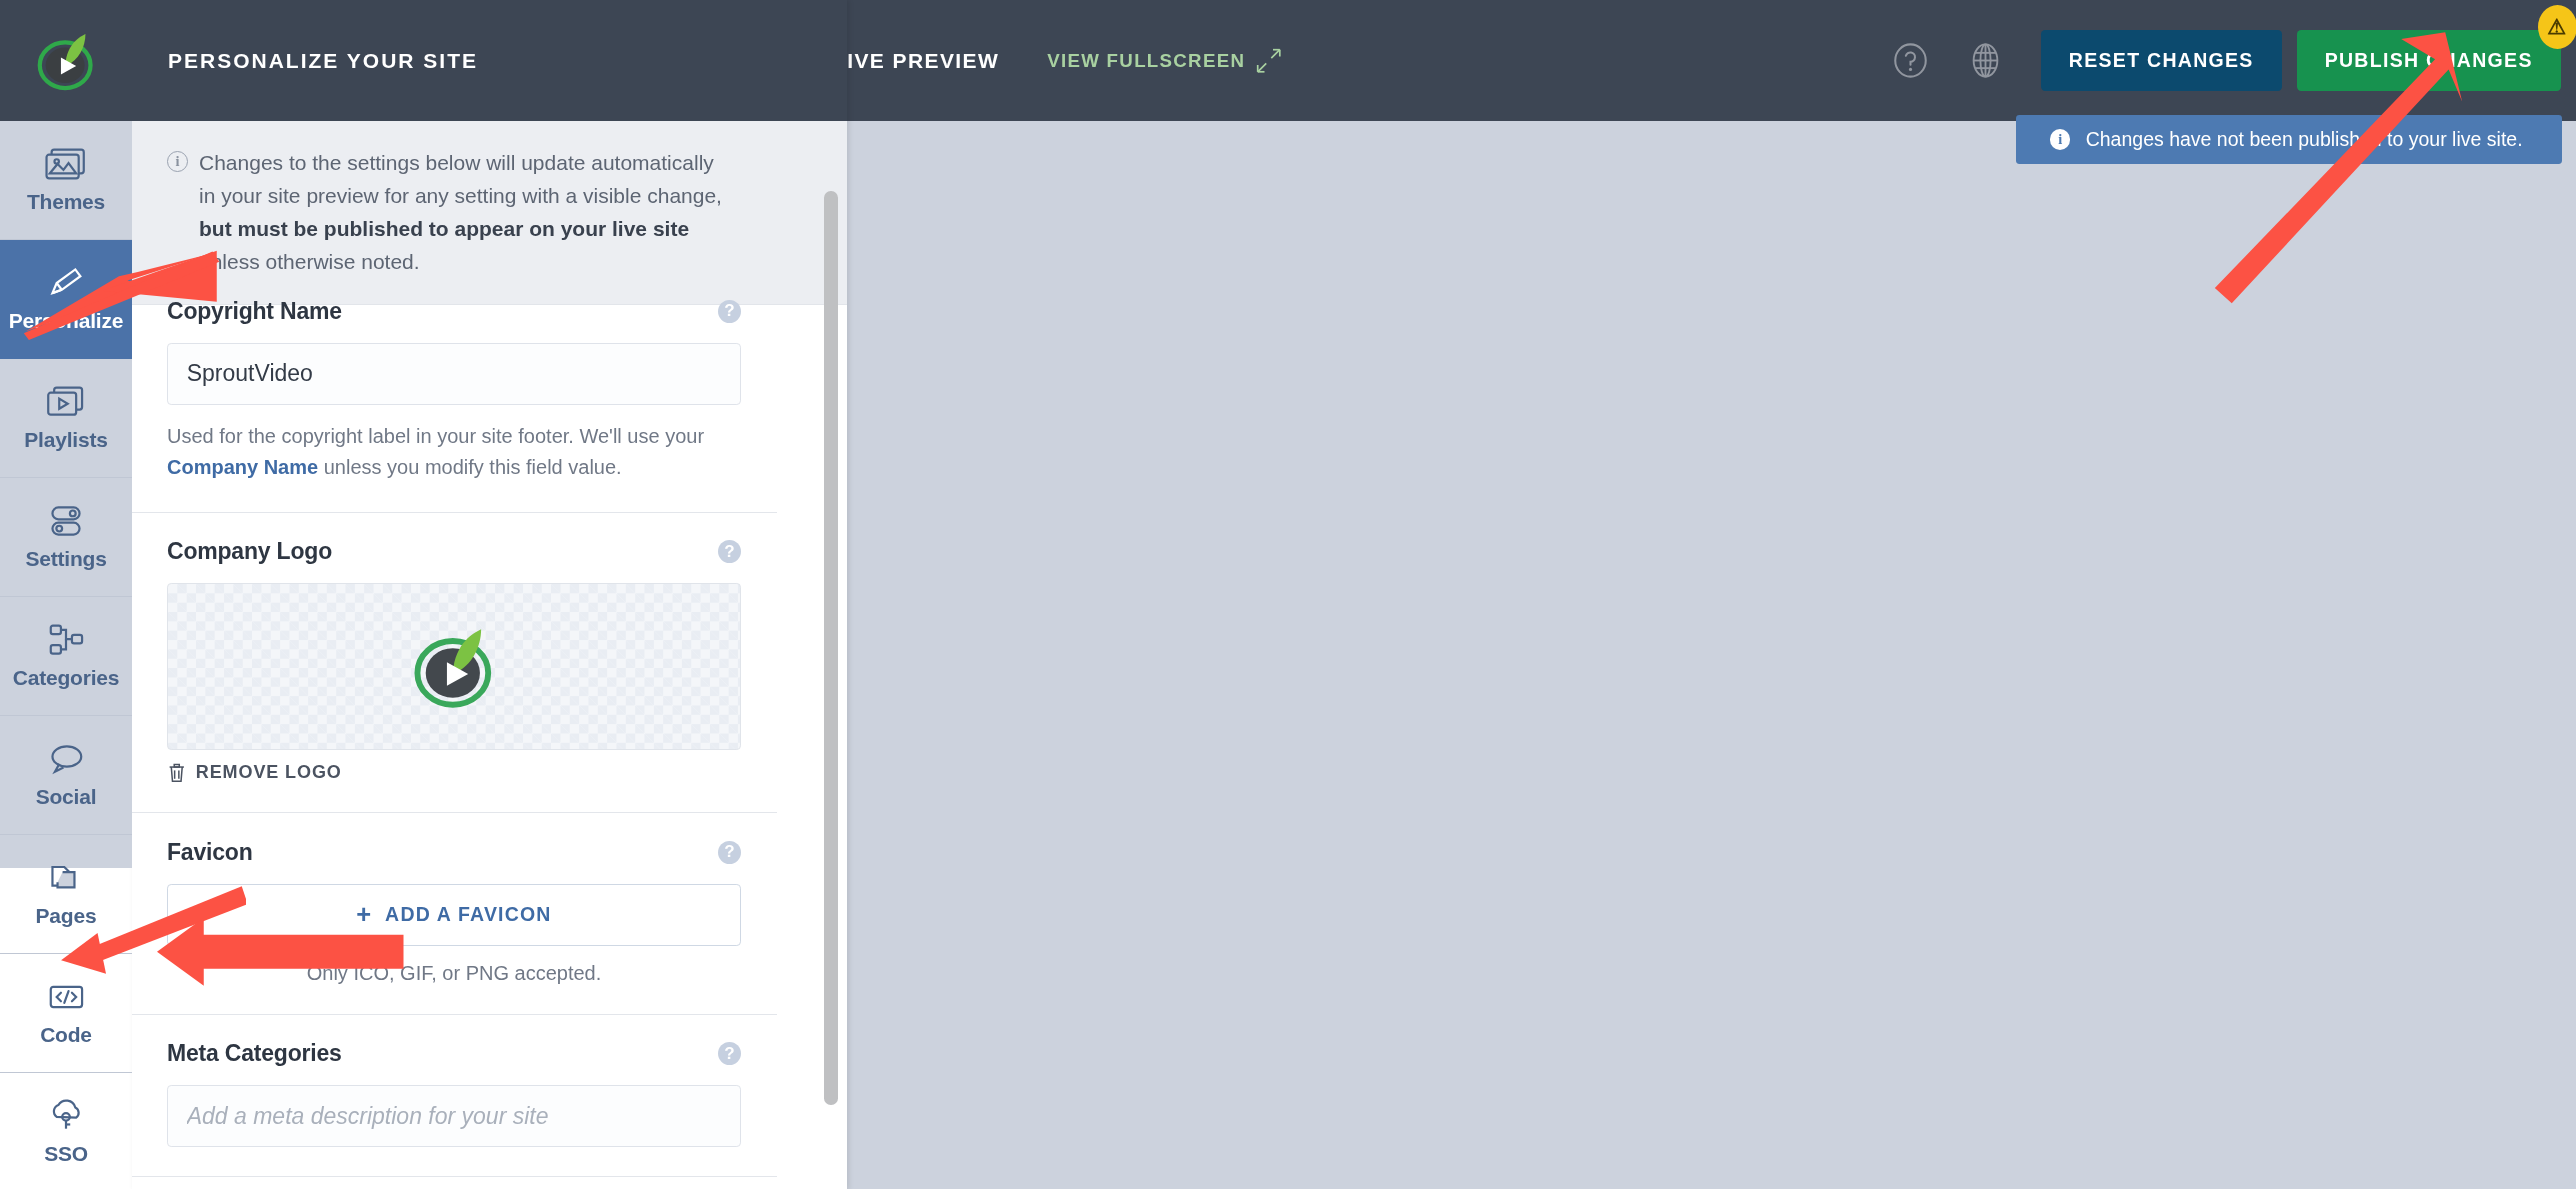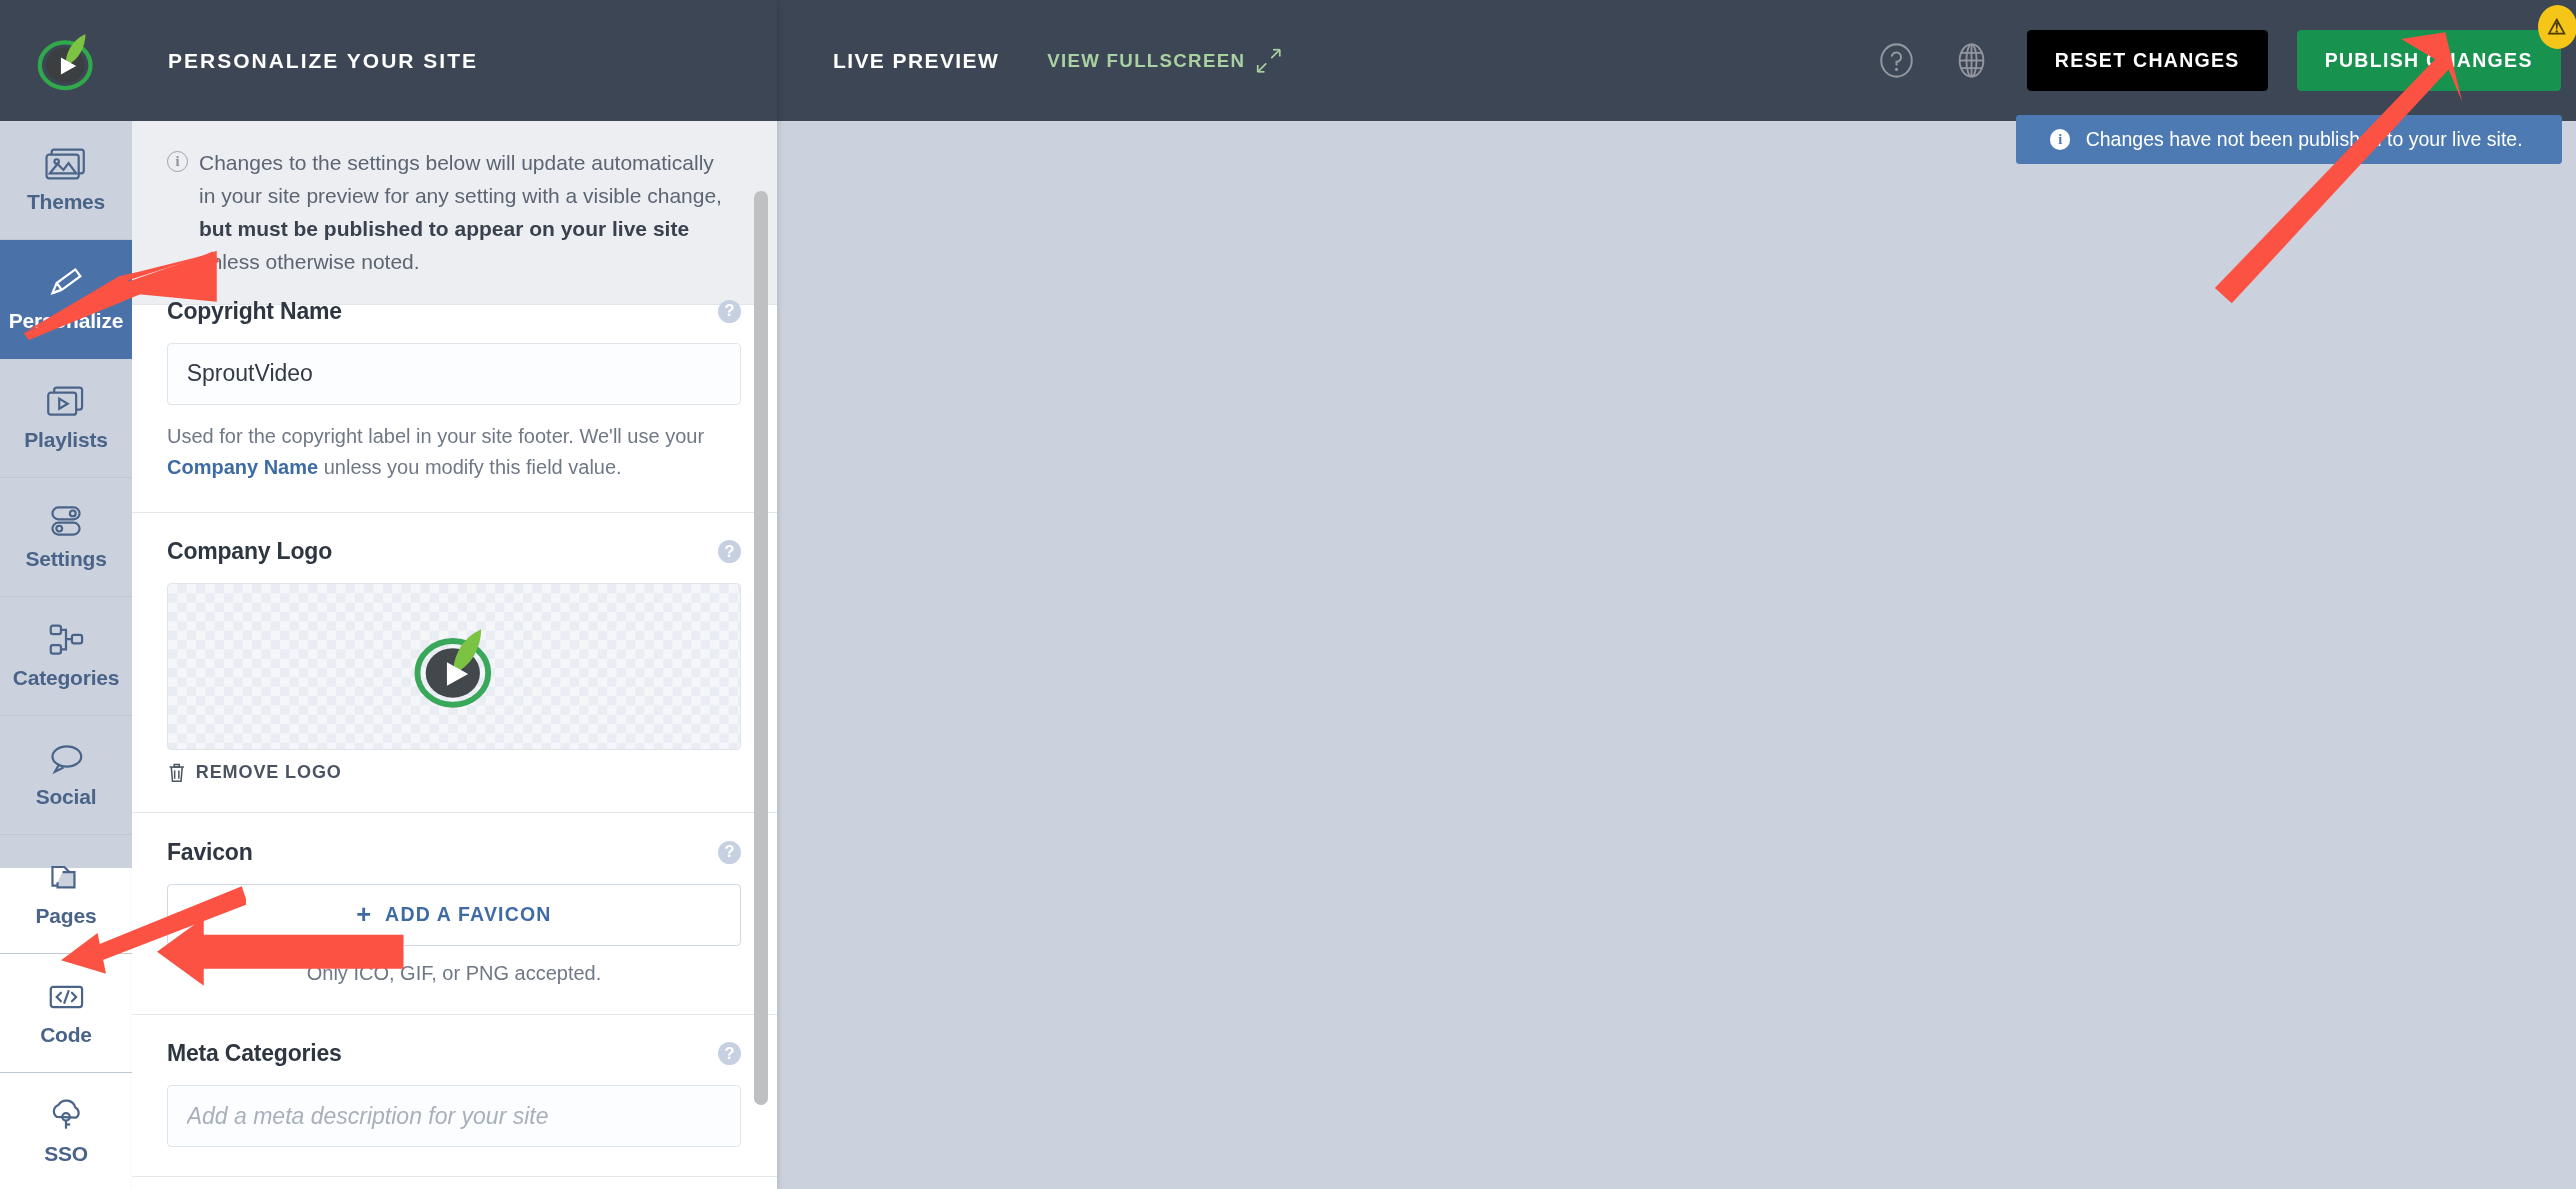--- a/index.html
+++ b/index.html
@@ -29,21 +29,21 @@
     cursor: pointer;
   }
   .rail-item .rl {
     font-size: 21px; font-weight: bold; letter-spacing: -0.2px;
   }
   .rail-item.active { background: #4b72a8; color: #ffffff; border-bottom-color: #4b72a8; }
   .rail-item svg { display: block; }
 
   
   #panel {
-    position: absolute; left: 132px; top: 0; width: 645px; height: 1190px;
+    position: absolute; left: 132px; top: 0; width: 715px; height: 1190px;
     background: #ffffff;
     z-index: 30;
     box-shadow: 1.7px 0 5.1px rgba(0,0,0,0.10);
   }
   #panel-head {
     height: 121px; background: #3d4654;
     display: flex; align-items: center; padding-left: 36px;
   }
   #panel-head h1 {
     color: #ffffff; font-size: 21px; font-weight: bold; letter-spacing: 2px;
@@ -131,21 +131,21 @@
     display: flex; align-items: center; gap: 11px; cursor: pointer;
   }
   #top-right { margin-left: auto; display: flex; align-items: center; gap: 0; padding-right: 15.3px; }
   .top-ico { width: 39px; height: 39px; margin-right: 36px; cursor: pointer; opacity: .68; }
   .topbtn {
     height: 61px; border-radius: 4.2px; color: #ffffff;
     font-size: 19.5px; font-weight: bold; letter-spacing: 1.3px;
     display: flex; align-items: center; justify-content: center;
     padding: 0 28px; cursor: pointer; font-family: "Liberation Sans", sans-serif; border: none;
   }
-  #reset-btn { background: #000000; margin-right: 29px; }
+  #reset-btn { background: #0c4a6e; margin-right: 15px; }
   #publish-btn { background: #17924f; position: relative; }
   #warn-badge {
     position: absolute; top: -25.5px; right: -16px;
     width: 39px; height: 44px; border-radius: 19.5px/22px; background: #f5c518;
     display: flex; align-items: center; justify-content: center;
     color: #4a3c00; font-size: 21px; font-weight: bold;
   }
 
   
   #toast {

